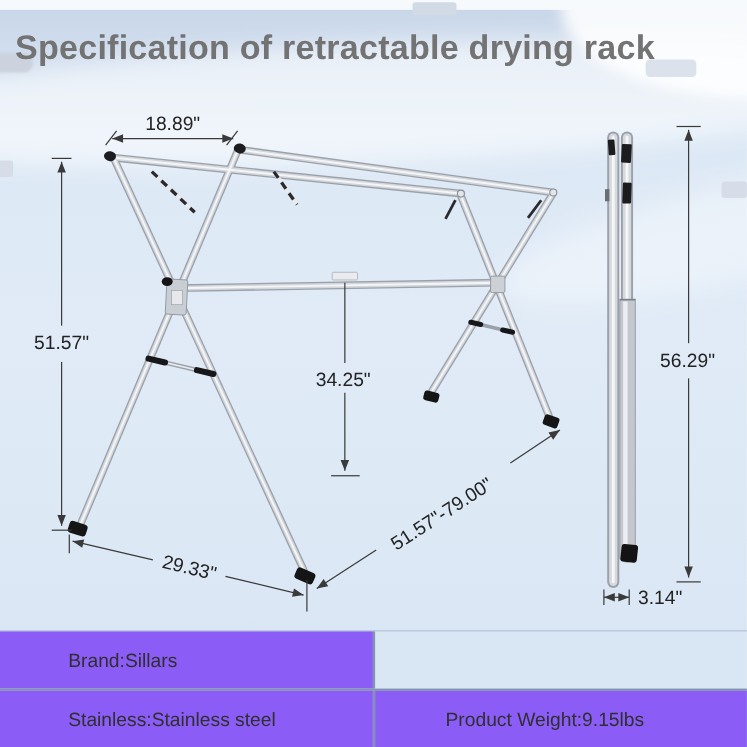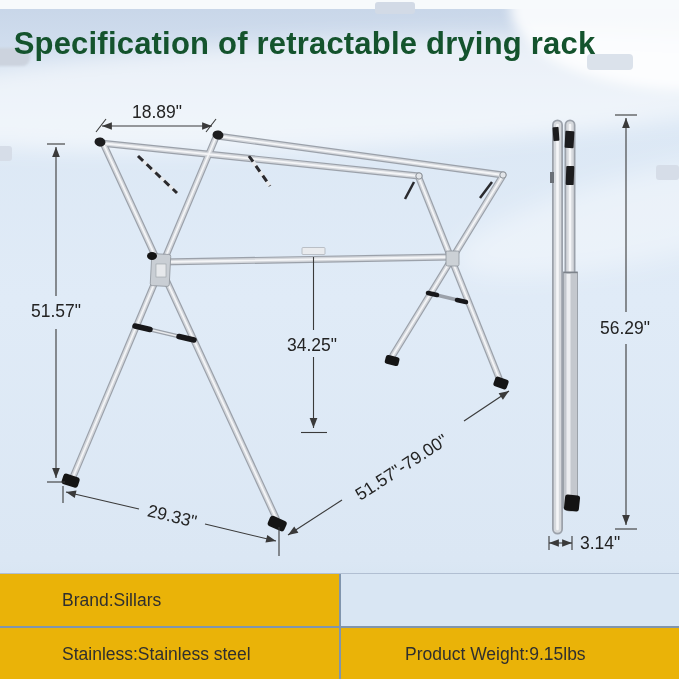--- a/index.html
+++ b/index.html
@@ -14,30 +14,30 @@
   .deco-swoosh-main{left:-150px;top:40px;width:980px;height:108px;background:rgba(255,255,255,.55);filter:blur(10px);transform:rotate(-2.5deg);}
   .deco-swoosh-right{left:450px;top:168px;width:430px;height:88px;background:rgba(255,255,255,.38);filter:blur(12px);transform:rotate(-13deg);}
   .chip{position:absolute;pointer-events:none;}
   .chip1{left:375px;top:2px;width:40px;height:12px;background:#d2dae6;border-radius:3px;}
   .chip2{left:587px;top:54px;width:46px;height:16px;background:#dbe2eb;border-radius:4px;}
   .chip3{left:656px;top:165px;width:23px;height:15px;background:#d6dde8;border-radius:3px;}
   .chip4{left:-8px;top:146px;width:20px;height:15px;background:#d6dde8;border-radius:3px;}
   .chip5{left:-10px;top:48px;width:40px;height:18px;background:#ccd3de;border-radius:8px;filter:blur(1px);}
   .page-title{
     position:absolute;left:0;top:26px;width:609px;text-align:center;
-    font-size:31px;font-weight:bold;color:#14532d;letter-spacing:.2px;
+    font-size:31px;font-weight:bold;color:#737373;letter-spacing:.2px;
   }
   svg.drawing{position:absolute;left:0;top:0;}
   svg text{font-family:"Liberation Sans",sans-serif;font-size:17.5px;fill:#232323;}
   .spec-table{
     position:absolute;left:0;top:573px;width:679px;height:106px;
     display:grid;grid-template-columns:339px 2px 338px;grid-template-rows:52px 2px 52px;
     border-top:1px solid #b1bfd2;
   }
-  .spec-table .cell{background:#eab308;display:flex;align-items:center;color:#2f2f2f;font-size:17.5px;}
+  .spec-table .cell{background:#8b5cf6;display:flex;align-items:center;color:#2f2f2f;font-size:17.5px;}
   .spec-table .cell.left{padding-left:62px;}
   .spec-table .cell.right{padding-left:64px;}
   .spec-table .vdiv,.spec-table .hdiv{background:#8095ad;}
 </style>
 </head>
 <body>
 
 <div class="deco deco-ellipse-right"></div>
 <div class="deco deco-swoosh-main"></div>
 <div class="deco deco-swoosh-right"></div>

